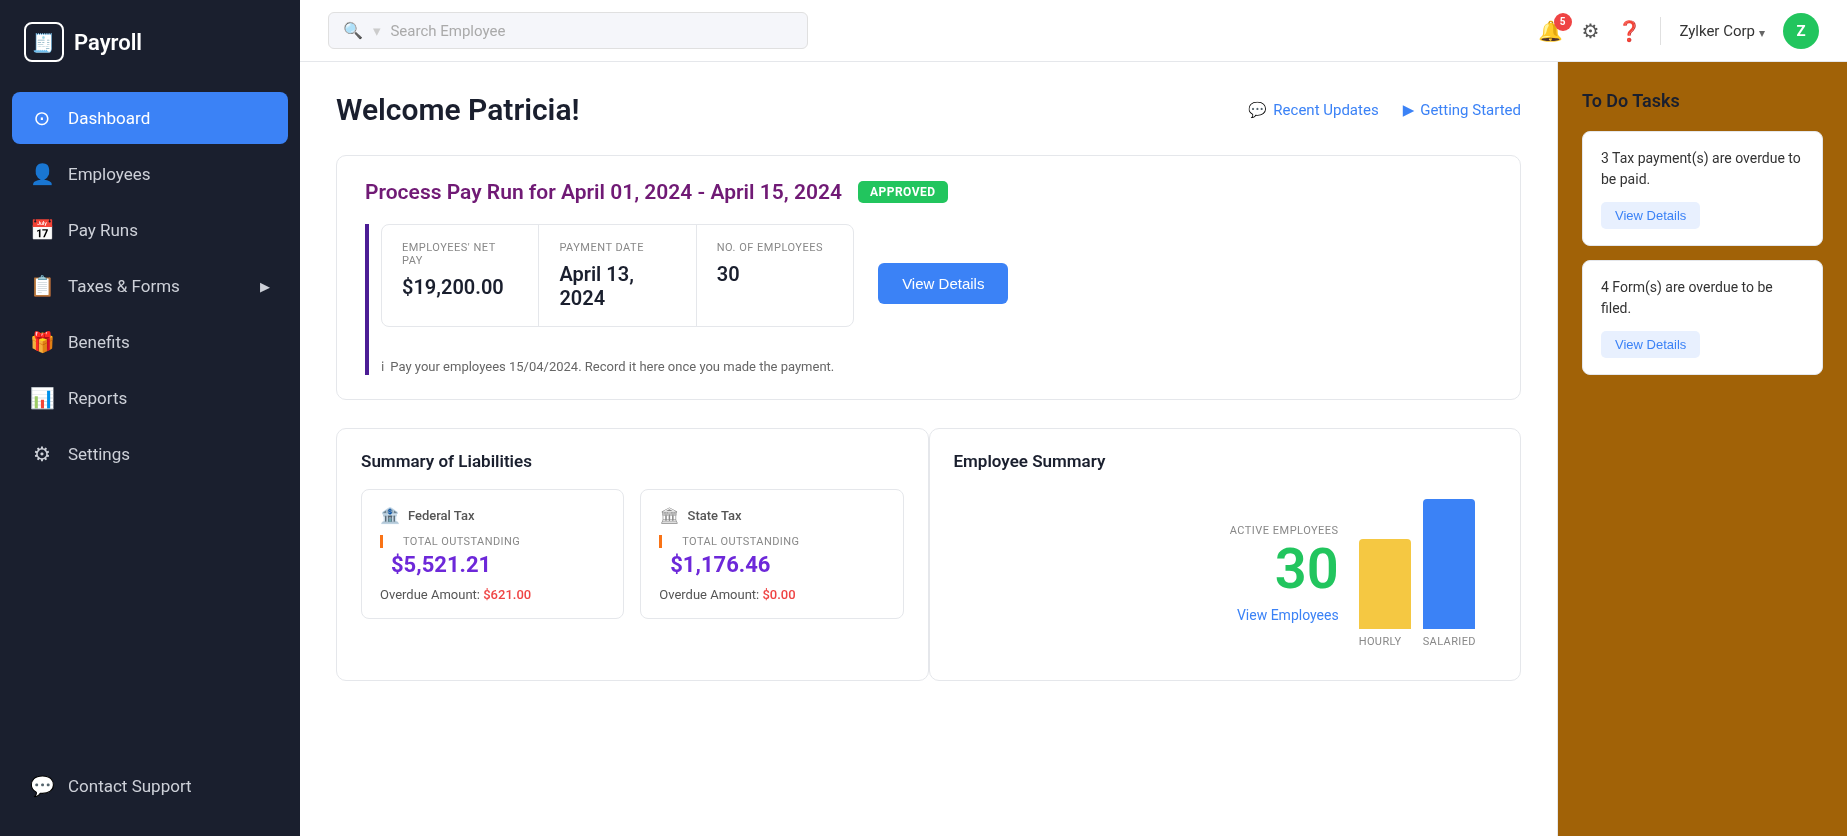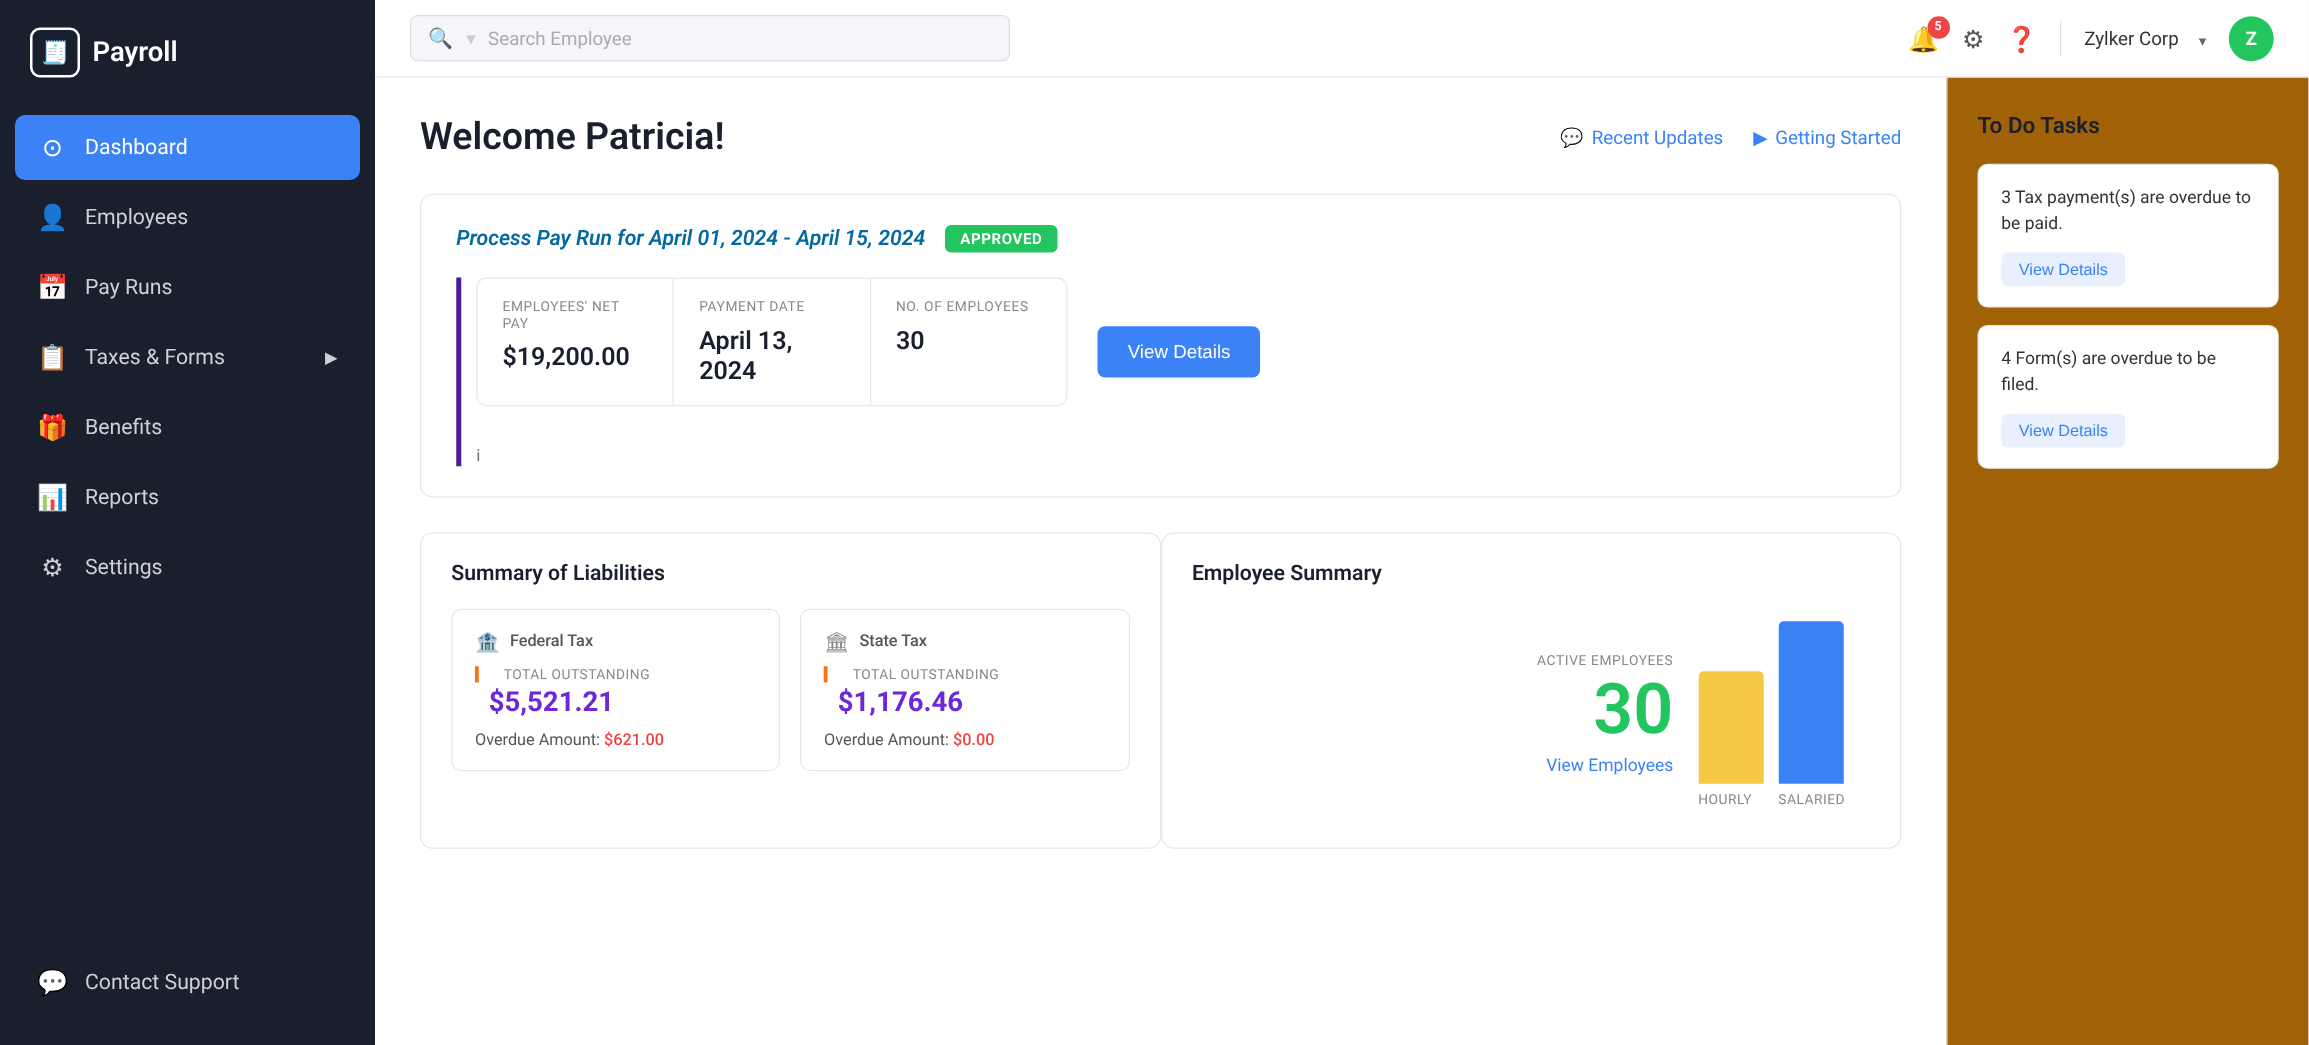--- a/index.html
+++ b/index.html
@@ -117,21 +117,21 @@
       display: flex;
       align-items: center;
       justify-content: center;
       font-weight: 700;
     }
     .header-icon { font-size: 20px; color: #555; cursor: pointer; }
     .header-divider { width: 1px; height: 28px; background: #e0e0e0; }
     .company-selector {
       display: flex;
       align-items: flex-end;
-      gap: 16px;
+      gap: 4px;
       cursor: pointer;
       font-size: 15px;
       color: #333;
     }
     .company-arrow { font-size: 12px; color: #666; }
     .user-avatar {
       width: 36px;
       height: 36px;
       background: #22c55e;
       border-radius: 50%;
@@ -193,24 +193,23 @@
       margin-bottom: 28px;
       background: #fff;
     }
     .payrun-header {
       display: flex;
       align-items: center;
       gap: 16px;
       margin-bottom: 20px;
     }
     .payrun-title {
-      font-size: 17px;
+      font-size: 21px;
       font-weight: 600;
-      color: #0369a1;
-      font-style: italic;
+      color: #701a75;
     }
     .approved-badge {
       background: #22c55e;
       color: #fff;
       font-size: 12px;
       font-weight: 700;
       padding: 4px 12px;
       border-radius: 5px;
       letter-spacing: 0.5px;
     }
@@ -543,20 +542,21 @@
               <div class="payrun-stat">
                 <div class="payrun-stat-label">NO. OF EMPLOYEES</div>
                 <div class="payrun-stat-value">30</div>
               </div>
             </div>
             <button class="view-details-btn">View Details</button>
           </div>
           <div style="margin-top:14px">
             <span class="payrun-note">
               <span>ℹ</span>
+              <span>Pay your employees 15/04/2024. Record it here once you made the payment.</span>
             </span>
           </div>
         </div>
       </div>
 
       <div class="summary-row">
 
         <div class="summary-card">
           <div class="summary-title">Summary of Liabilities</div>
           <div class="liability-row">

